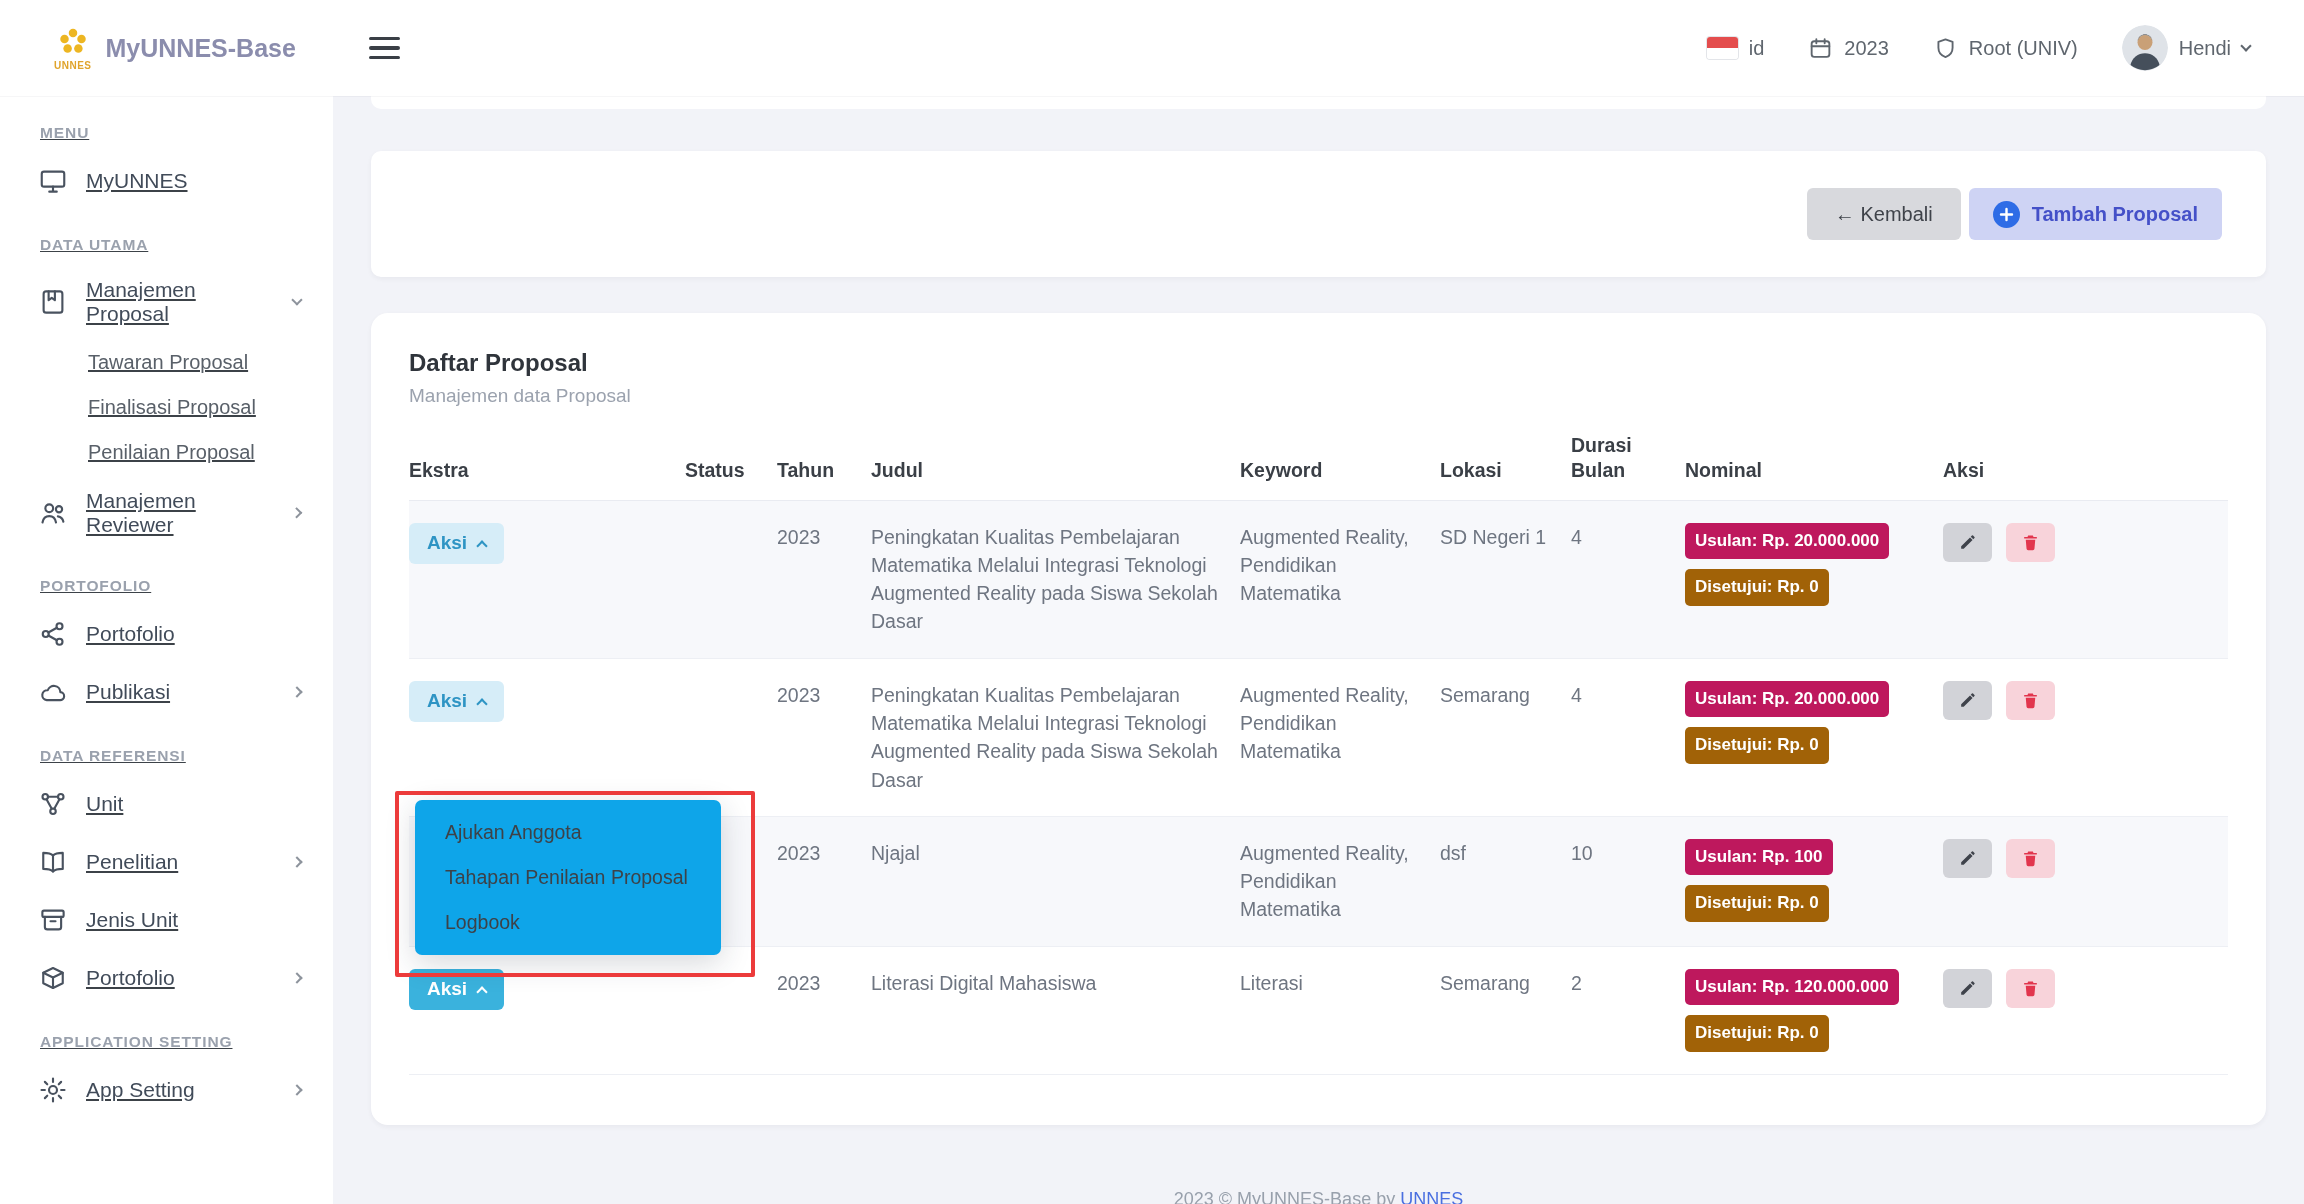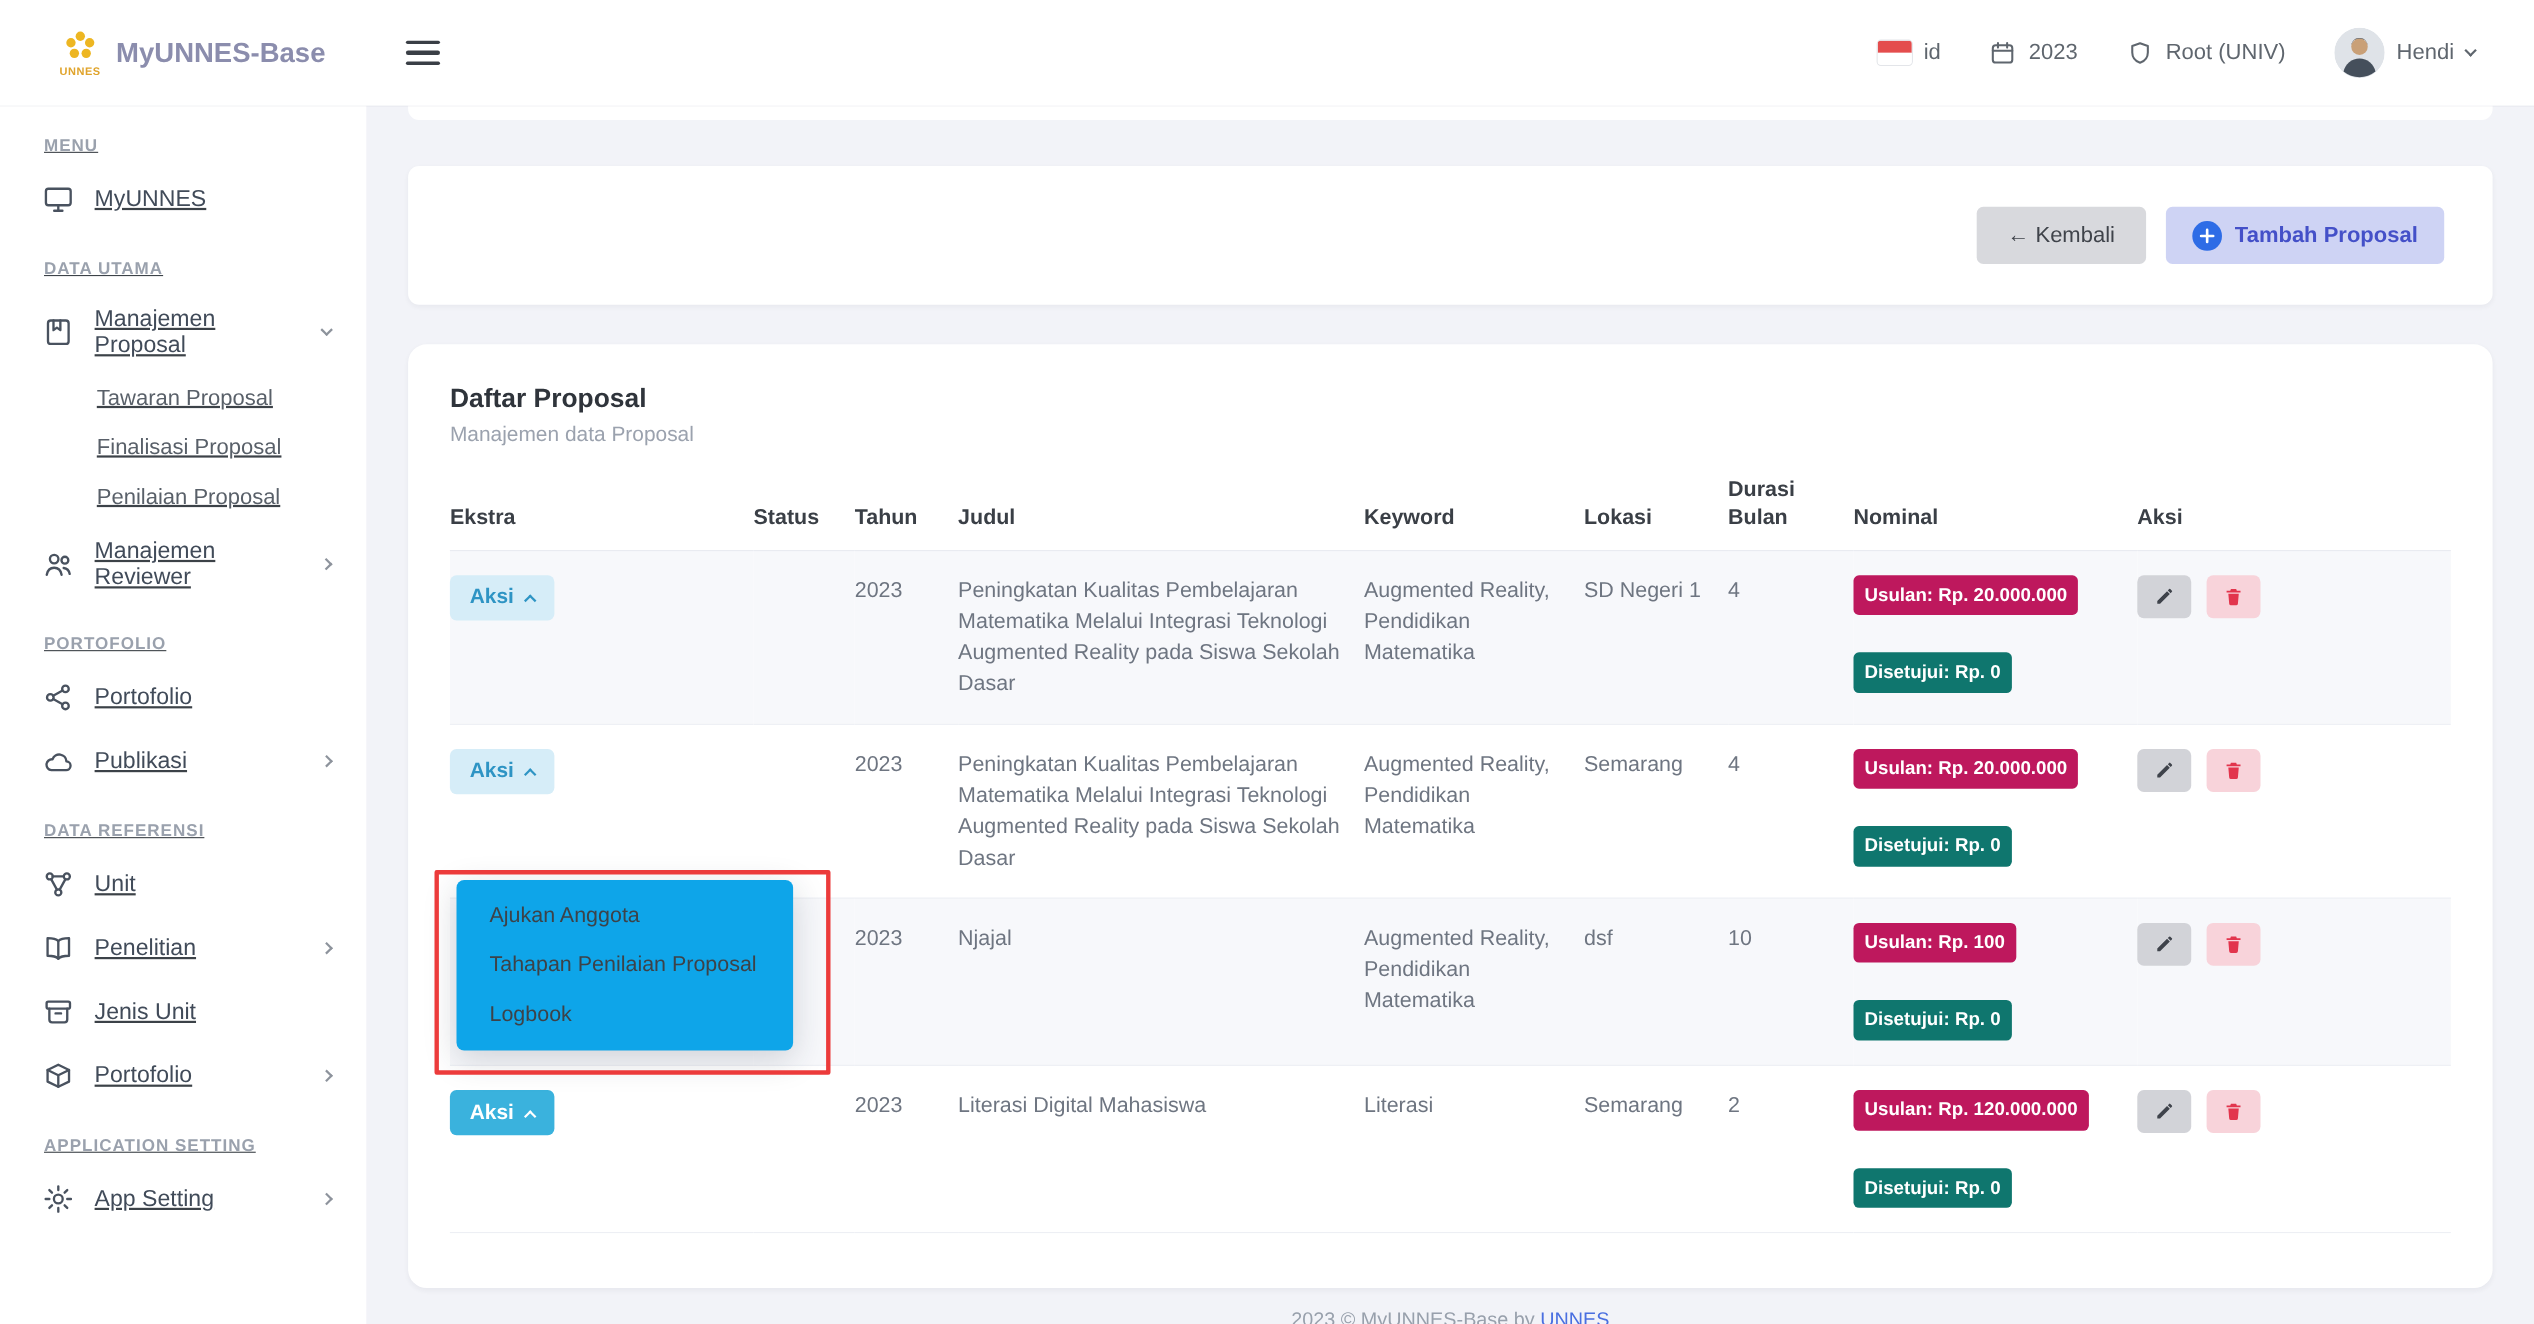--- a/index.html
+++ b/index.html
@@ -33,39 +33,39 @@
   .sidebar .side-label:first-child{margin-top:10px;}
   .side-item{display:flex;align-items:center;gap:18px;padding:14px 32px 14px 38px;font-size:21px;color:#414b59;cursor:pointer;}
   .side-item .icon{width:30px;height:30px;color:#49525f;flex:none;}
   .side-item .icon svg{display:block;width:100%;height:100%;}
   .side-item .chev{margin-left:auto;color:#8d939c;}
   .sub-item{padding:11px 0 11px 88px;font-size:20px;color:#596069;cursor:pointer;}
   
   .main{position:absolute;left:333px;top:96px;right:0;bottom:0;padding:0 38px;}
   .card-edge{height:13px;background:#fff;border-radius:0 0 10px 10px;}
   .card{background:#fff;border-radius:10px;box-shadow:0 2px 5px rgba(35,40,55,.05);}
-  .card-actions{margin-top:42px;height:126px;display:flex;align-items:center;justify-content:flex-end;gap:18px;padding:0 44px;}
+  .card-actions{margin-top:42px;height:126px;display:flex;align-items:center;justify-content:flex-end;gap:8px;padding:0 44px;}
   .btn{border:none;border-radius:6px;font-family:inherit;font-size:20px;height:52px;cursor:pointer;display:inline-flex;align-items:center;}
   .btn-back{background:#d8d9dd;color:#3f434a;padding:0 28px;}
   .btn-add{background:#ced3f4;color:#4450c8;font-weight:bold;padding:0 24px;gap:12px;}
   .plus{width:27px;height:27px;border-radius:50%;background:#2e6ce6;display:inline-flex;align-items:center;justify-content:center;flex:none;}
   .card-table{margin-top:36px;padding:36px 38px 50px;border-radius:17px;}
   .card-title{font-size:24px;font-weight:bold;color:#2f343b;}
   .card-sub{margin-top:8px;font-size:19px;color:#9ba2ae;}
   table{width:100%;border-collapse:collapse;table-layout:fixed;margin-top:26px;}
   th{text-align:left;vertical-align:bottom;padding:0 16px 16px 0;font-size:19.5px;color:#3a3f46;font-weight:bold;line-height:1.3;border-bottom:1px solid #e9ebf1;}
   td{vertical-align:top;padding:22px 16px 22px 0;font-size:19.5px;color:#6e7581;line-height:1.45;border-bottom:1px solid #edeff4;}
   tbody tr:nth-child(odd){background:#f7f8fb;}
   tr.r1{height:158px;} tr.r2{height:155px;} tr.r3{height:128px;} tr.r4{height:102px;}
   .btn-soft{display:inline-flex;align-items:center;gap:11px;height:41px;padding:0 18px;border:none;border-radius:6px;background:#d6edf8;color:#2e94c4;font-size:19px;font-weight:bold;font-family:inherit;cursor:pointer;}
   .btn-soft.active{background:#3ab2dd;color:#fff;}
   .badge-stack{display:flex;flex-direction:column;align-items:flex-start;gap:10px;}
   .badge{display:inline-block;padding:6px 10px;border-radius:5px;font-size:17px;font-weight:bold;color:#fff;white-space:nowrap;}
   .b-usulan{background:#be185d;}
-  .b-setuju{background:#0f766e;margin-top:24px;}
+  .b-setuju{background:#a16207;}
   .row-actions{display:flex;gap:14px;}
   .btn-icon{width:49px;height:39px;border-radius:6px;border:none;display:inline-flex;align-items:center;justify-content:center;cursor:pointer;}
   .btn-icon.edit{background:#d2d3d8;}
   .btn-icon.del{background:#f8d3da;}
   
   .dropup{position:absolute;left:415px;top:800px;width:306px;background:#0ea5e9;border-radius:7px;box-shadow:0 8px 30px rgba(35,42,60,.18);padding:10px 0;z-index:30;}
   .dd-item{padding:11px 30px;font-size:19.5px;color:#3d4248;cursor:pointer;white-space:nowrap;}
   .annotation{position:absolute;left:395px;top:791px;width:360px;height:186px;border:4px solid #ec3b3b;border-radius:2px;z-index:40;pointer-events:none;}
   .footer{position:absolute;left:333px;right:0;top:1189px;text-align:center;font-size:18px;color:#98a0ac;}
   .footer a{color:#4a6fe0;text-decoration:none;cursor:pointer;}

